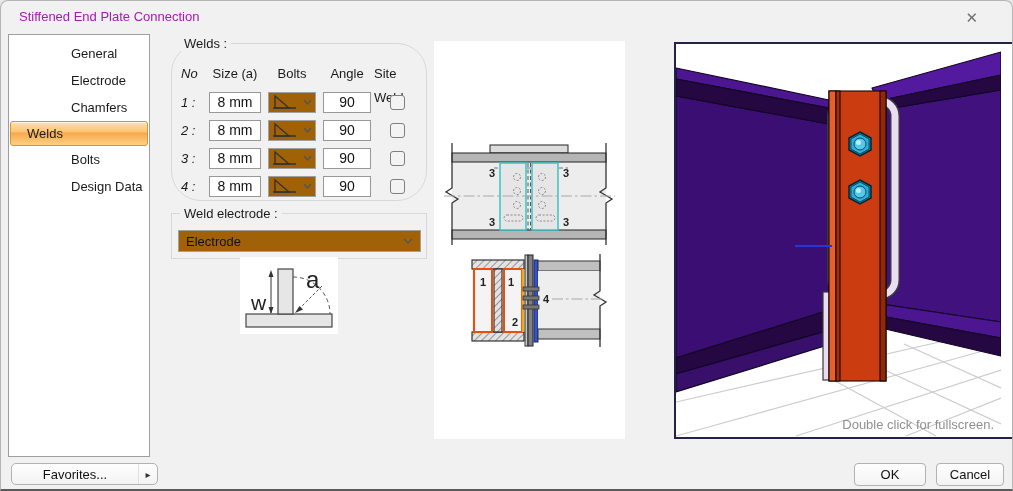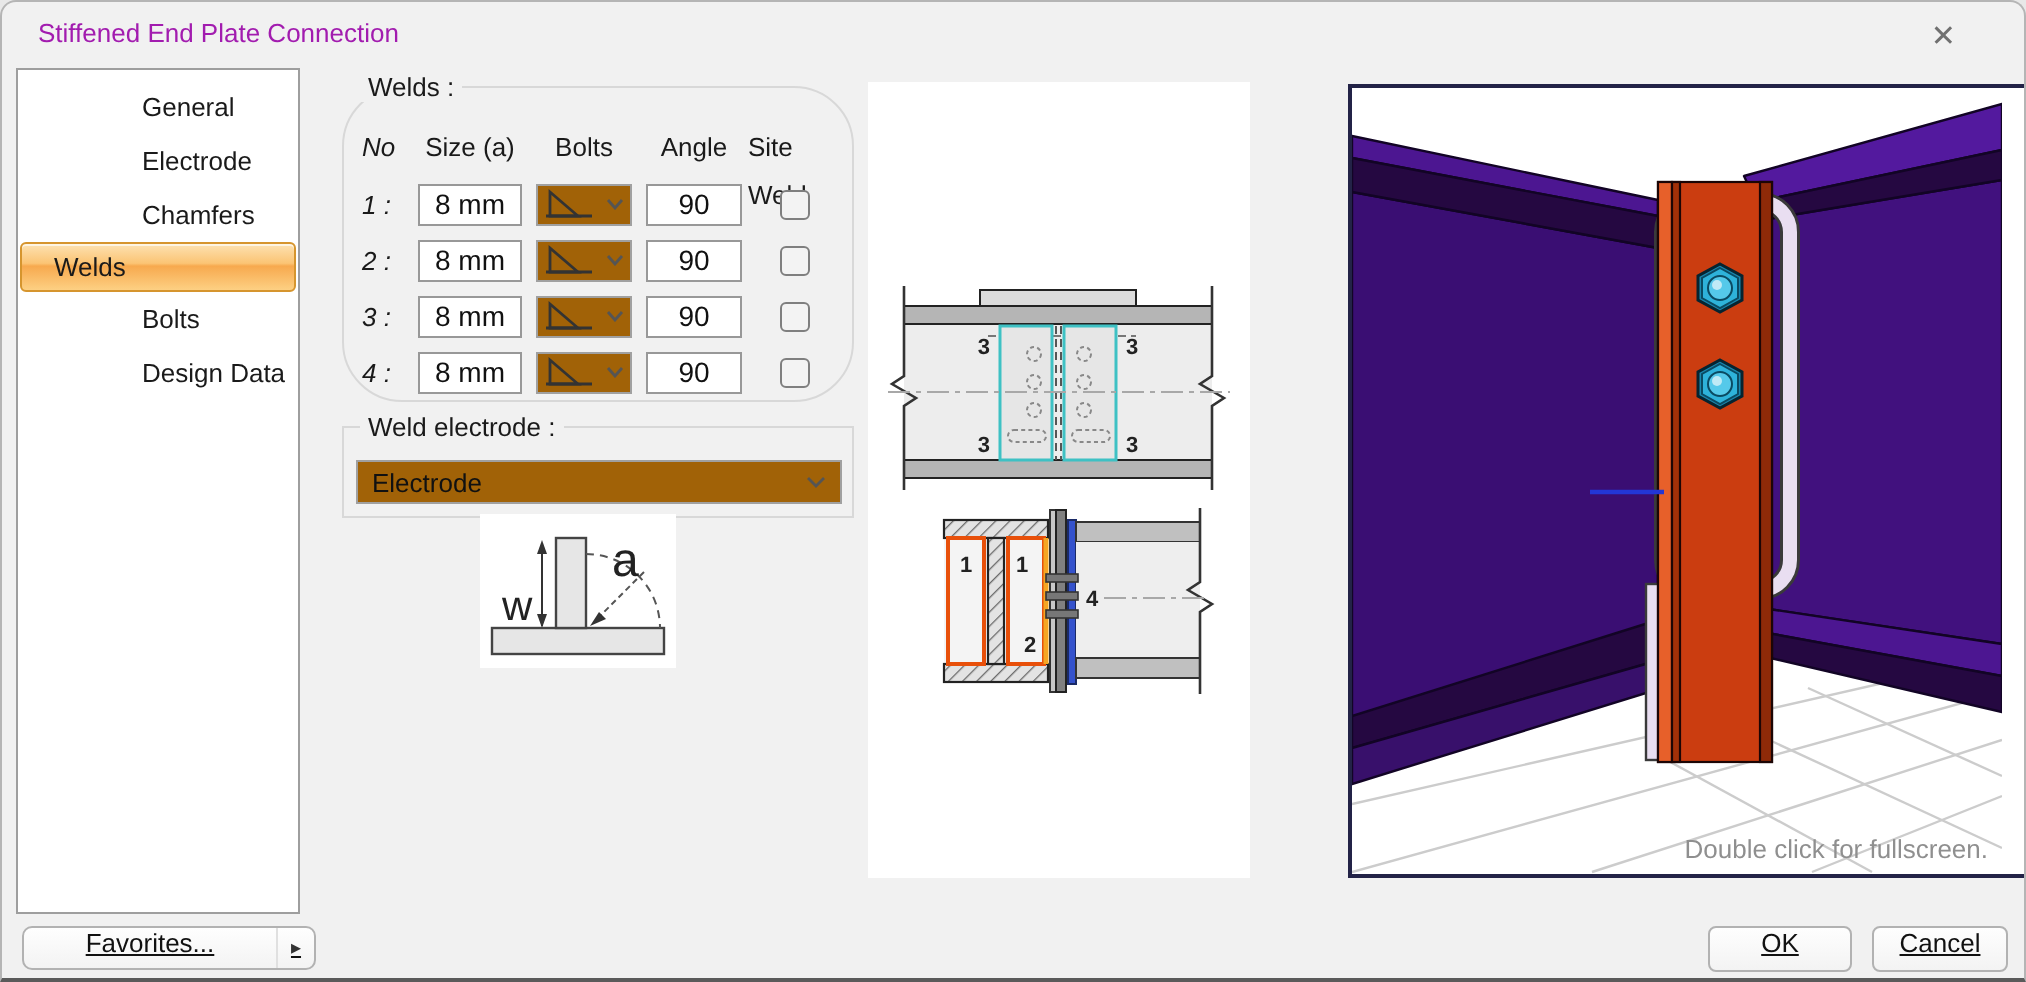--- a/index.html
+++ b/index.html
@@ -31,22 +31,22 @@
   .type-dd{width:48px;justify-content:space-between;padding:0 3px;}
   .checkbox{width:13px;height:13px;border:1px solid #7f7f7f;border-radius:3px;background:#f3f3f3;cursor:pointer;}
   .electrode-group{left:170px;top:212px;width:256px;height:46px;}
   .electrode-dd{position:absolute;left:6px;top:16px;width:243px;height:22px;
     justify-content:space-between;padding:0 7px;font-size:13px;color:#111;}
   .weld-symbol-panel{position:absolute;left:239px;top:256px;width:98px;height:77px;background:#ffffff;}
   .drawings-panel{position:absolute;left:433px;top:40px;width:191px;height:398px;background:#ffffff;}
   .viewport{position:absolute;left:673px;top:41px;width:372px;height:397px;border:2px solid #232347;
     background:#ffffff;box-sizing:border-box;}
   .btn{position:absolute;background:linear-gradient(#fefefe,#f3f3f3);border:1px solid #b2b2b2;
-    border-radius:5px;font-size:13px;color:#111;display:flex;justify-content:center;
-    cursor:pointer;box-sizing:border-box;font-family:"Liberation Sans",sans-serif;text-decoration:underline;}
+    border-radius:5px;font-size:13px;color:#111;display:flex;align-items:center;justify-content:center;
+    cursor:pointer;box-sizing:border-box;font-family:"Liberation Sans",sans-serif;}
   .favorites{left:10px;top:462px;width:147px;height:22px;}
   .fav-label{flex:1;text-align:center;}
   .fav-arrow{width:18px;border-left:1px solid #e0e0e0;height:100%;display:flex;align-items:center;
     justify-content:center;font-size:10px;color:#333;}
   .ok{left:853px;top:462px;width:72px;height:23px;border-radius:4px;}
   .cancel{left:935px;top:462px;width:68px;height:23px;border-radius:4px;}
   svg text{font-family:"Liberation Sans",sans-serif;}
 </style>
 </head>
 <body>

